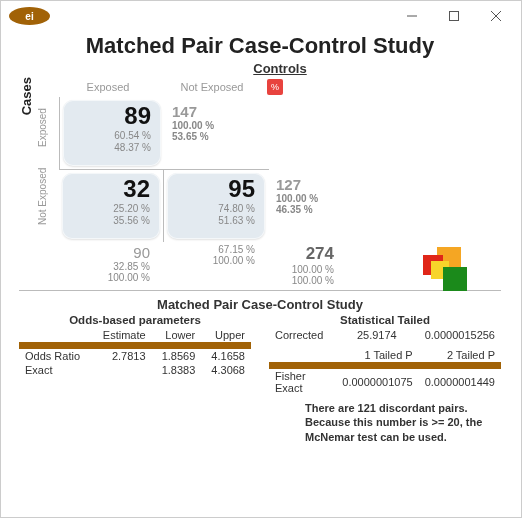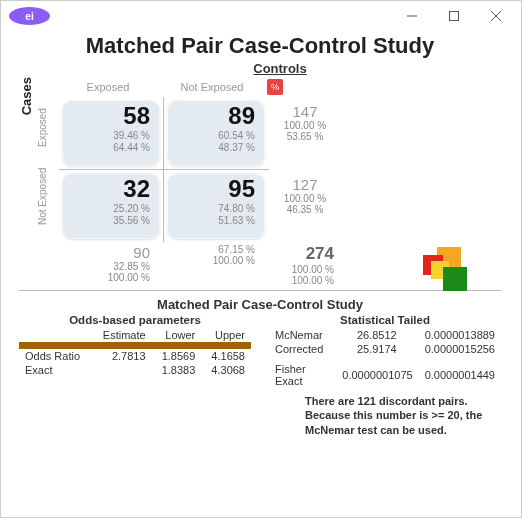--- a/index.html
+++ b/index.html
@@ -16,21 +16,21 @@
   }
   .titlebar {
     height: 30px;
     display: flex;
     align-items: center;
     padding: 0 4px 0 8px;
     background: #fff;
   }
   .titlebar .logo {
     width: 41px; height: 18px; border-radius: 50%;
-    background: #8b5cf6; color: #fff;
+    background: #a16207; color: #fff;
     display: flex; align-items: center; justify-content: center;
     font-size: 10px; font-weight: bold;
   }
   .titlebar .spacer { flex: 1; }
   .winbtn {
     width: 42px; height: 28px;
     display: flex; align-items: center; justify-content: center;
     color: #555;
   }
   .winbtn svg { width: 10px; height: 10px; }
@@ -122,23 +122,24 @@
     margin-bottom: 2px;
   }
   .cell .p {
     font-size: 10px;
     color: #888;
     line-height: 1.2;
   }
   .rowtot {
     width: 70px;
     padding: 6px 4px 0 8px;
-    text-align: center;
+    text-align: left;
     color: #888;
     font-size: 10px;
+    font-weight: bold;
   }
   .rowtot .n { font-size: 15px; color: #999; }
   .botrow { display: flex; }
   .coltot {
     width: 98px;
     margin: 0 3px;
     padding: 2px 10px 0 6px;
     text-align: right;
     color: #888;
     font-size: 10px;
@@ -214,25 +215,20 @@
     </div>
     <div class="matrix">
       <div class="top-headers">
         <div class="th th-exp">Exposed</div>
         <div style="width:6px"></div>
         <div class="th th-nexp">Not Exposed</div>
         <div class="pct-badge">%</div>
       </div>
 
       <div class="row2x2">
-        <div class="cell">
-          <div class="big">58</div>
-          <div class="p">39.46 %</div>
-          <div class="p">64.44 %</div>
-        </div>
         <div class="vdiv"></div>
         <div class="cell">
           <div class="big">89</div>
           <div class="p">60.54 %</div>
           <div class="p">48.37 %</div>
         </div>
         <div class="rowtot">
           <div class="n">147</div>
           <div>100.00 %</div>
           <div>53.65 %</div>
@@ -313,33 +309,33 @@
         </tr>
       </tbody>
         </table>
     </div>
 
     <div class="col">
       <div class="sh">Statistical Tailed</div>
       <table class="tbl">
         <tbody>
         <tr>
-          <td class="l">McNemar</td>
-          <td>26.8512</td>
-          <td>0.0000013889</td>
-        </tr>
-        <tr>
           <td class="l">Corrected</td>
           <td>25.9174</td>
           <td>0.0000015256</td>
         </tr>
       </tbody>
         </table>
       <table class="tbl" style="margin-top:6px">
         <tbody>
+            <tr>
+          <th class="l"></th>
+          <th>1 Tailed P</th>
+          <th>2 Tailed P</th>
+        </tr>
         <tr>
           <td class="l">Fisher Exact</td>
           <td>0.0000001075</td>
           <td>0.0000001449</td>
         </tr>
       </tbody>
         </table>
       <div class="note">There are 121 discordant pairs.  Because this number is  &gt;= 20, the McNemar test can be used.</div>
     </div>
   </div>

